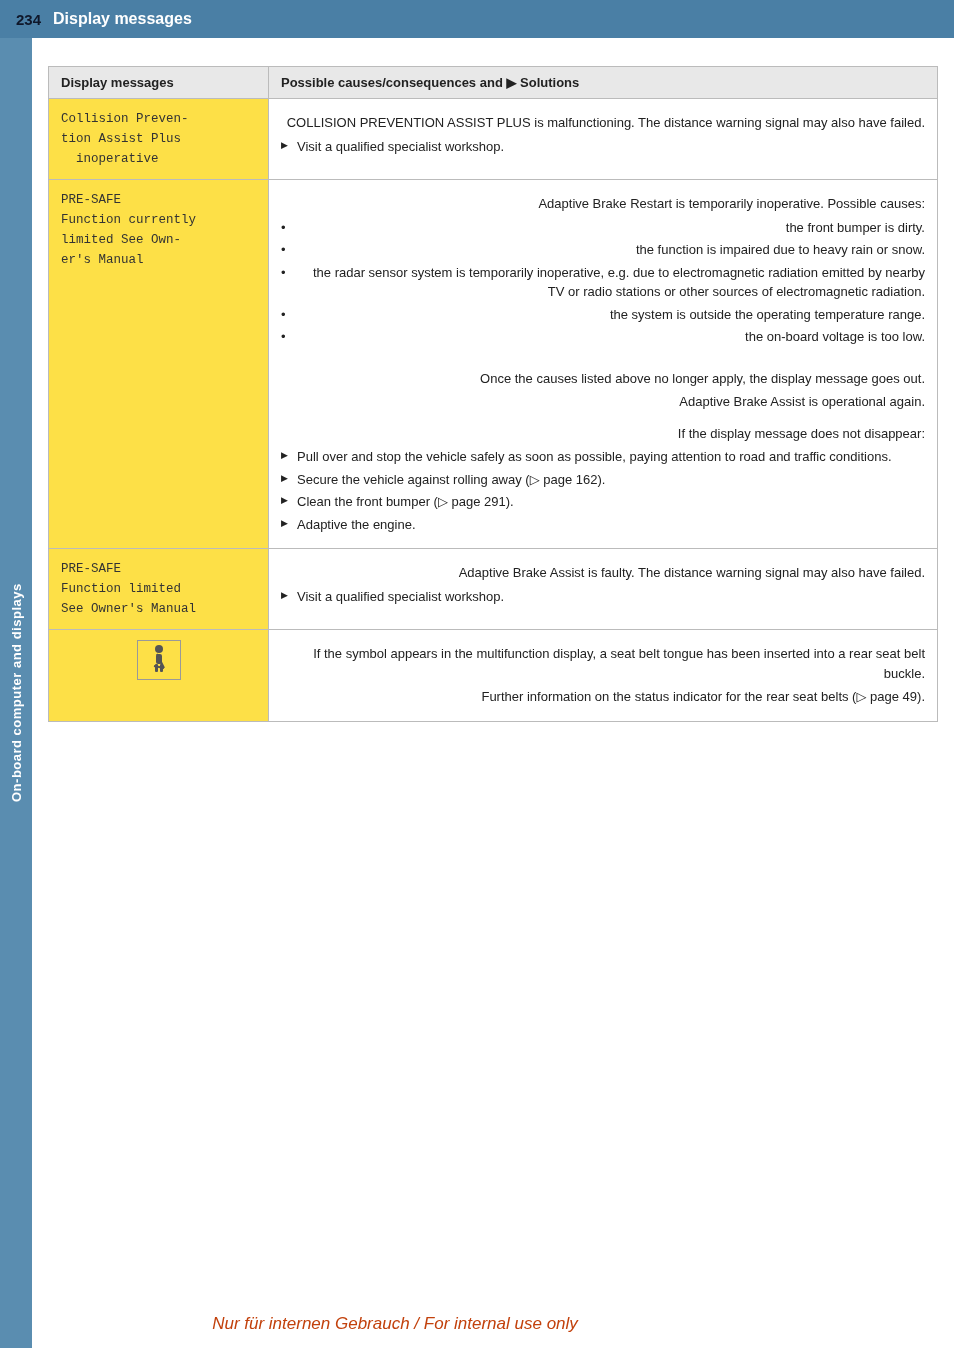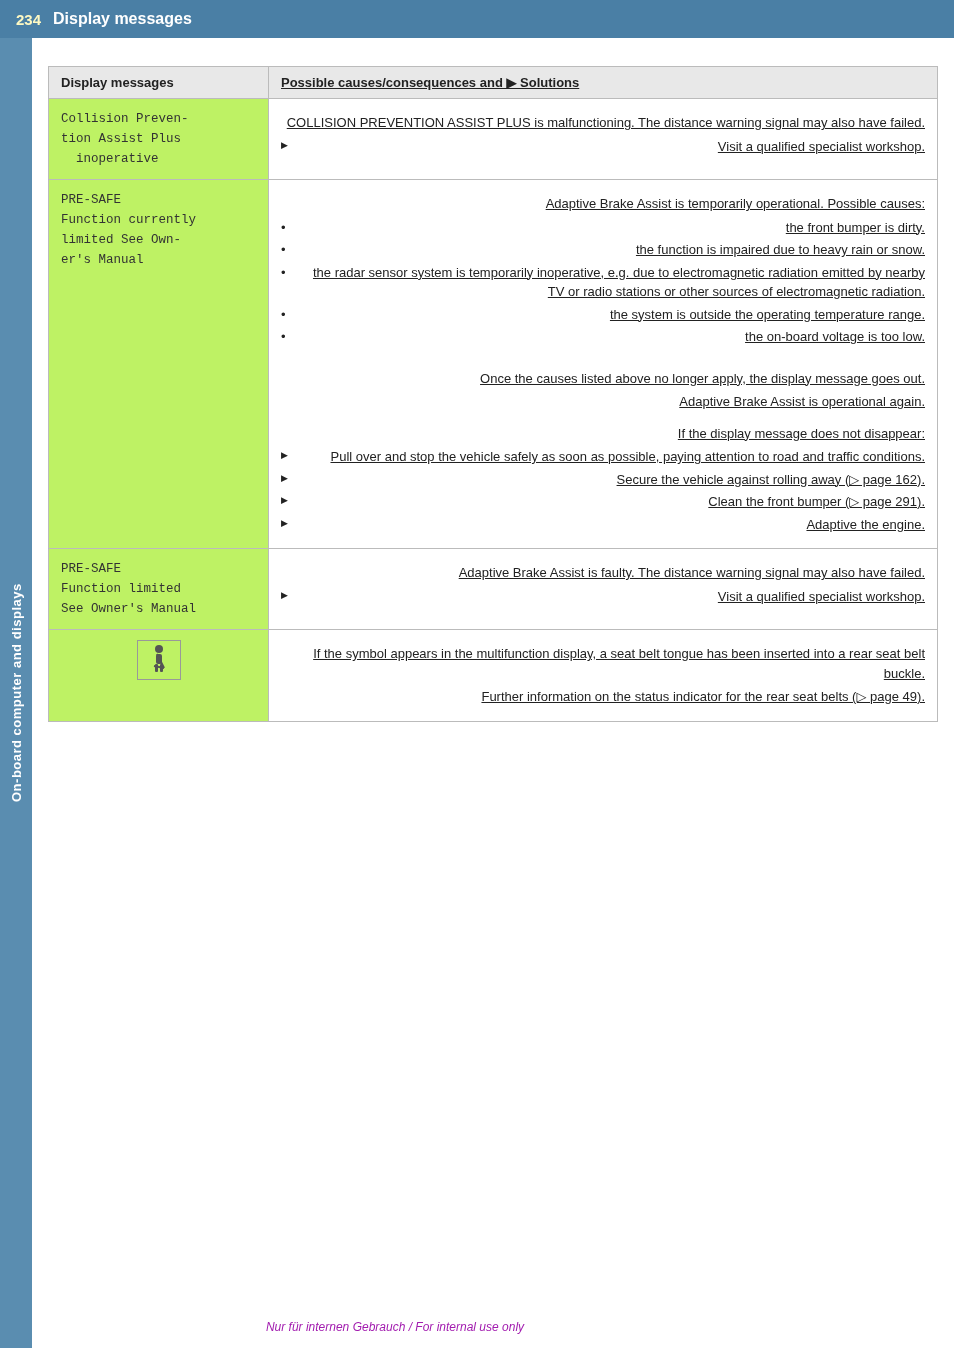--- a/index.html
+++ b/index.html
@@ -17,21 +17,21 @@
       background: #4a7fa5;
       color: #fff;
       padding: 10px 16px;
       display: flex;
       align-items: center;
       gap: 12px;
     }
     .page-number {
       font-weight: bold;
       font-size: 15px;
-      color: #fef9c3;
+      color: #0f172a;
     }
     .page-title {
       font-weight: bold;
       font-size: 16px;
       color: #fff;
     }
 
     
     .main-layout {
       display: flex;
@@ -80,25 +80,24 @@
     }
     .data-table td {
       padding: 10px 12px;
       border: 1px solid #bbb;
       vertical-align: top;
       font-size: 13px;
       line-height: 1.5;
     }
     .col-left {
       width: 220px;
-      background: #bef264;
+      background: #fde047;
     }
     .col-right {
       background: #fff;
-      text-decoration: underline;
     }
 
     
     .mono-text {
       font-family: 'Courier New', Courier, monospace;
       font-size: 12.5px;
       color: #333;
       line-height: 1.6;
     }
 
@@ -123,21 +122,20 @@
     
     .arrow-list {
       list-style: none;
       padding: 0;
       margin: 4px 0;
     }
     .arrow-list li {
       padding-left: 16px;
       position: relative;
       margin-bottom: 3px;
-      text-align: right;
     }
     .arrow-list li::before {
       content: "▶";
       position: absolute;
       left: 0;
       font-size: 9px;
       top: 2px;
     }
 
     
@@ -156,22 +154,22 @@
       height: 40px;
     }
 
     
     .page-footer {
       position: fixed;
       bottom: 20px;
       left: 0;
       width: 790px;
       text-align: center;
-      color: #a21caf;
-      font-size: 12px;
+      color: #c2410c;
+      font-size: 17px;
       font-style: italic;
     }
 
     p { margin: 4px 0; text-align: right; }
   </style>
 </head>
 <body>
 
 <div class="page-header">
   <span class="page-number">234</span>
@@ -205,21 +203,21 @@
             </td>
           </tr>
           <tr>
             <td class="col-left">
               <div class="mono-text" style="white-space: pre;">PRE-SAFE
 Function currently
 limited See Own-
 er's Manual</div>
             </td>
             <td class="col-right">
-              <p>Adaptive Brake Assist is temporarily operational. Possible causes:</p>
+              <p>Adaptive Brake Restart is temporarily inoperative. Possible causes:</p>
               <ul class="bullet-list">
                 <li>the front bumper is dirty.</li>
                 <li>the function is impaired due to heavy rain or snow.</li>
                 <li>the radar sensor system is temporarily inoperative, e.g. due to electromagnetic radiation emitted by nearby TV or radio stations or other sources of electromagnetic radiation.</li>
                 <li>the system is outside the operating temperature range.</li>
                 <li>the on-board voltage is too low.</li>
               </ul>
               <p style="margin-top: 22px;">Once the causes listed above no longer apply, the display message goes out.</p>
               <p style="margin-top: 3px;">Adaptive Brake Assist is operational again.</p>
               <p style="margin-top: 12px;">If the display message does not disappear:</p>

